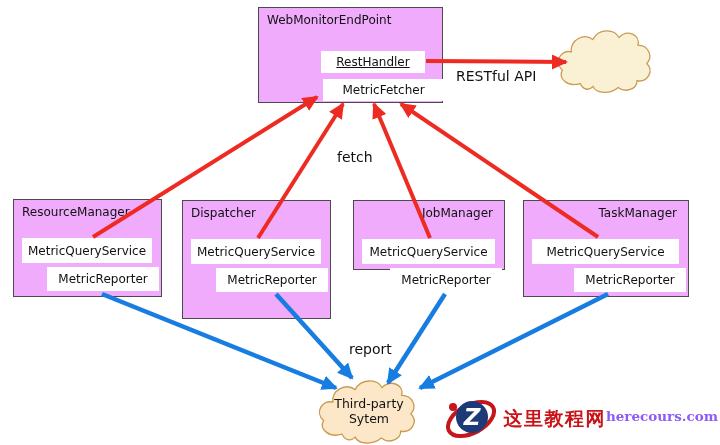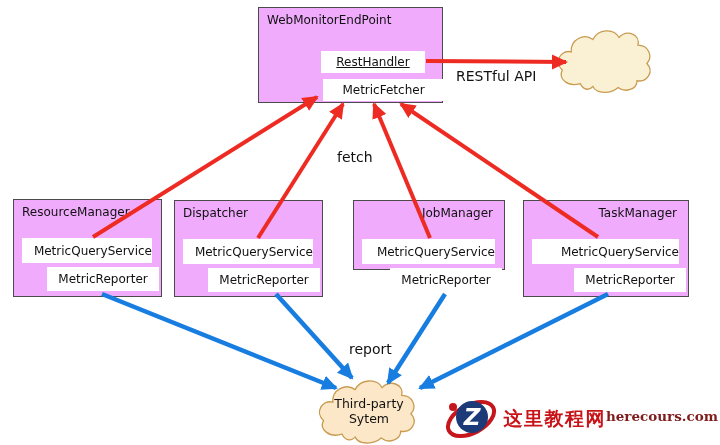--- a/index.html
+++ b/index.html
@@ -10,35 +10,35 @@
   .gbox{
     position:absolute;background:#f0abfc;border:1.5px solid #4b4b4b;
     box-sizing:border-box;font-size:12px;z-index:1;
   }
   .gbox .gtitle{position:absolute;top:5px;left:8px;white-space:nowrap;}
   .gbox.title-right .gtitle{left:auto;right:11px;}
   .wbox{
     position:absolute;background:#ffffff;font-size:12px;white-space:nowrap;
     display:flex;align-items:center;justify-content:center;box-sizing:border-box;
   }
-  .mqs{left:8px;right:9px;top:38px;height:25px;justify-content:flex-end;}
+  .mqs{left:8px;right:9px;top:38px;height:25px;}
   .rep{right:2px;width:112px;top:67px;height:24px;}
   #arrow-layer{position:absolute;left:0;top:0;z-index:5;pointer-events:none;}
   .flabel{position:absolute;font-size:14px;z-index:6;white-space:nowrap;}
   .cloud-label{position:absolute;text-align:center;font-size:12.5px;z-index:6;line-height:15px;}
   #webui-label{left:558px;top:54px;width:96px;}
   #thirdparty-label{left:320px;top:396px;width:98px;}
   #fetch-label{left:337px;top:149px;}
   #report-label{left:349px;top:341px;}
   #restapi-label{left:456px;top:68px;}
   .watermark{position:absolute;right:2px;bottom:4px;display:flex;align-items:center;z-index:7;}
   .wm-text{display:flex;margin-left:4px;}
   .wm-name{font-size:19px;font-weight:bold;color:#c81418;letter-spacing:1.5px;line-height:21px;}
   .wm-url{font-family:"DejaVu Serif","Liberation Serif",serif;font-weight:bold;
-          font-size:13.5px;color:#7f1d1d;line-height:16px;}
+          font-size:13.5px;color:#8b5cf6;line-height:16px;}
 </style>
 </head>
 <body>
 
 <div id="stage">
 
   <div class="gbox" style="left:258px;top:7px;width:185px;height:96px;">
     <div class="gtitle">WebMonitorEndPoint</div>
     <div class="wbox" style="left:62px;top:43px;width:104px;height:22px;text-decoration:underline;">
       <span>RestHandler</span>
@@ -51,21 +51,21 @@
   <div class="gbox" style="left:13px;top:199px;width:149px;height:98px;">
     <div class="gtitle">ResourceManager</div>
     <div class="wbox mqs">
       <span>MetricQueryService</span>
     </div>
     <div class="wbox rep">
       <span>MetricReporter</span>
     </div>
   </div>
 
-  <div class="gbox" style="left:174px;top:200px;width:149px;height:97px;">
+  <div class="gbox" style="left:182px;top:200px;width:149px;height:119px;">
     <div class="gtitle">Dispatcher</div>
     <div class="wbox mqs">
       <span>MetricQueryService</span>
     </div>
     <div class="wbox rep">
       <span>MetricReporter</span>
     </div>
   </div>
 
   <div class="gbox title-right" style="left:353px;top:200px;width:152px;height:70px;">

